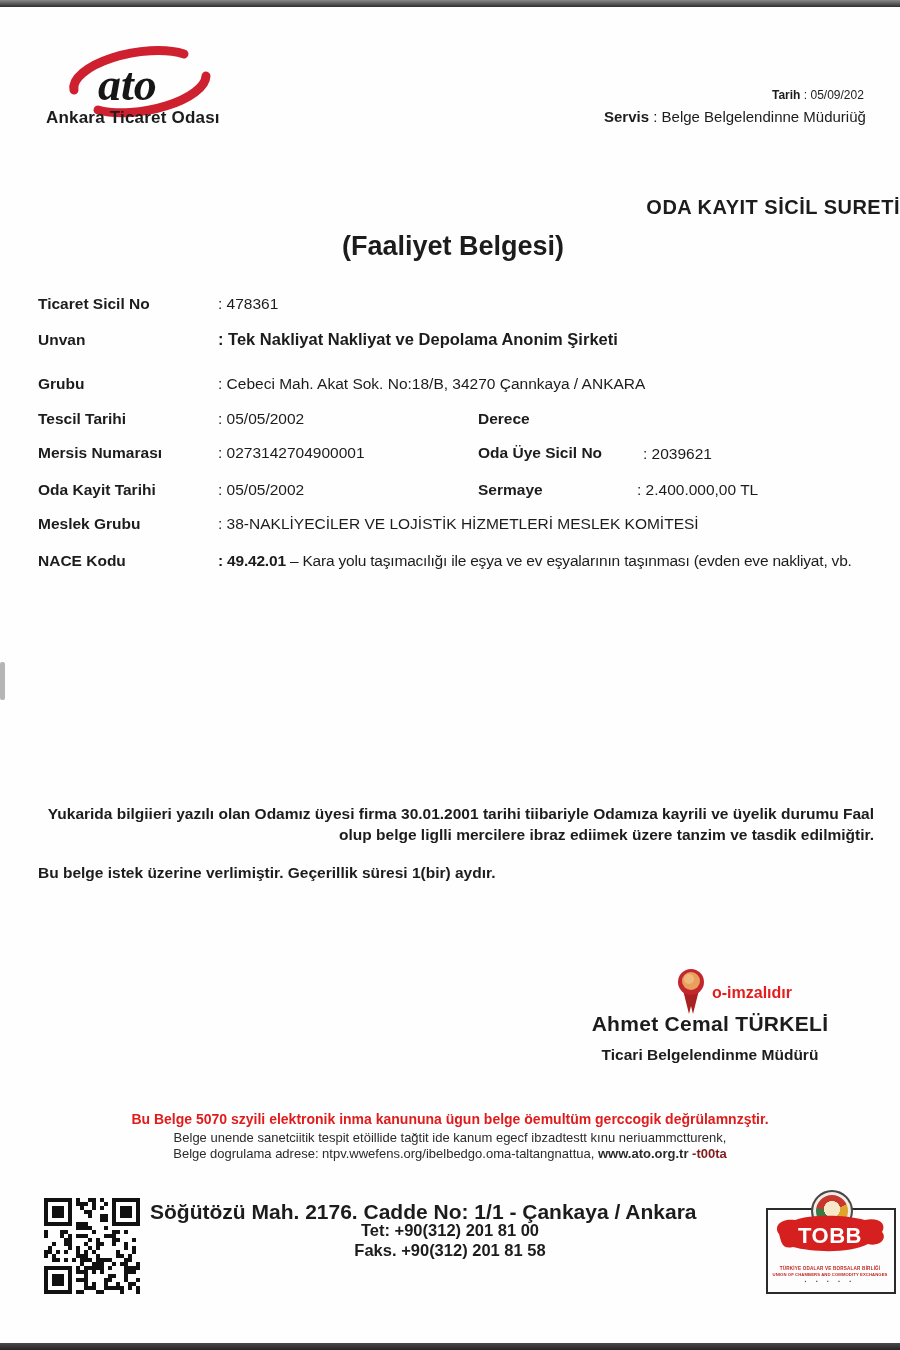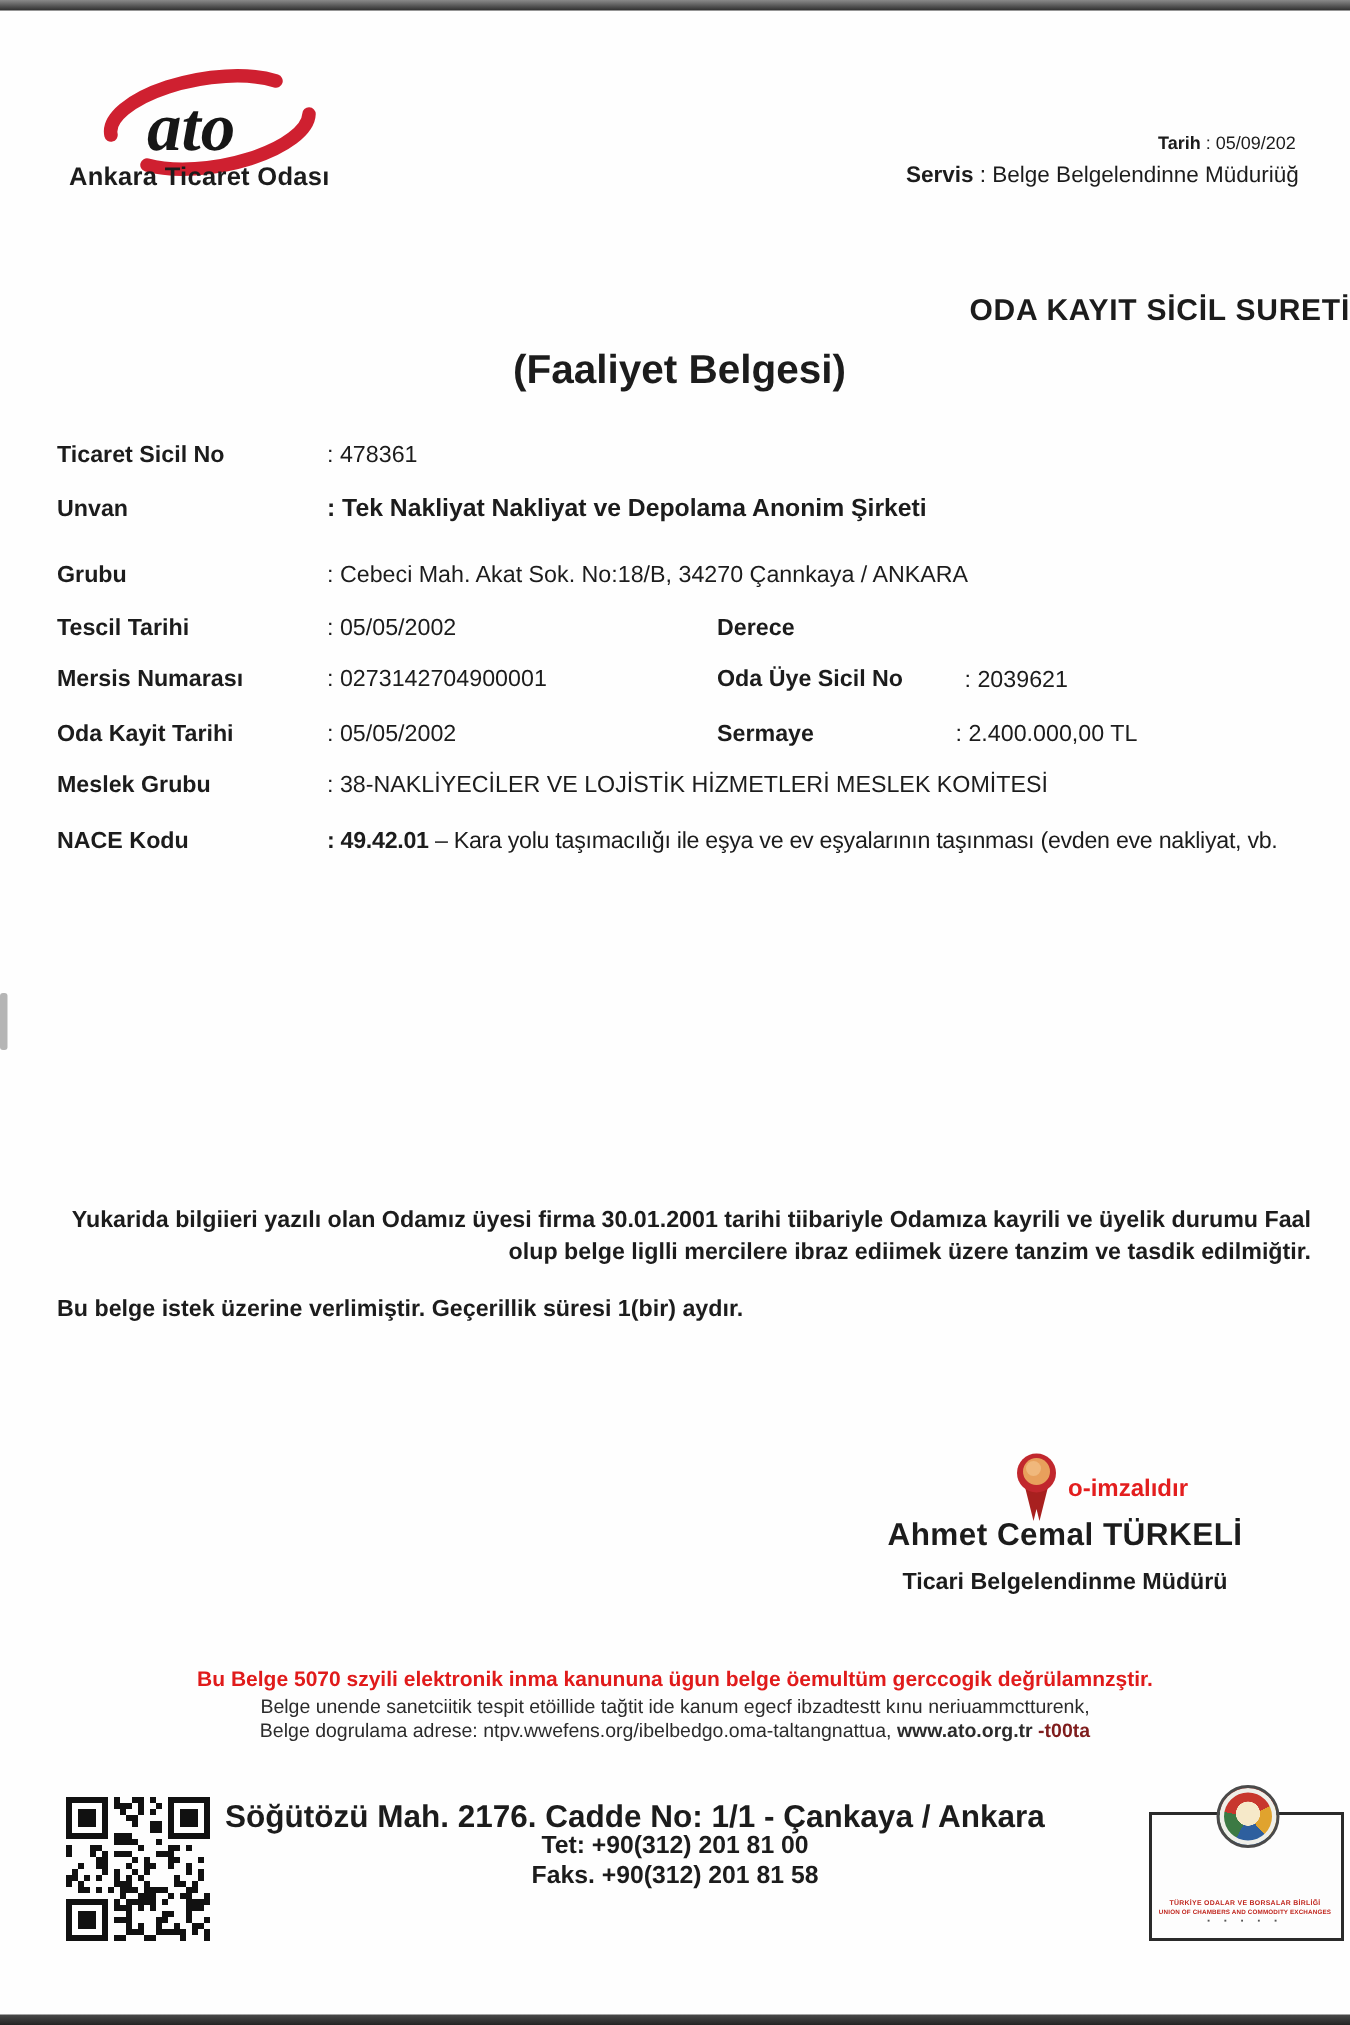--- a/index.html
+++ b/index.html
@@ -307,16 +307,22 @@
     </svg>
 </div>
 
 <div class="abs footer-addr nowrap">Söğütözü Mah. 2176. Cadde No: 1/1 - Çankaya / Ankara</div>
 <div class="abs footer-tel nowrap">Tet: +90(312) 201 81 00</div>
 <div class="abs footer-faks nowrap">Faks. +90(312) 201 81 58</div>
 
 <div class="abs tobb">
   <div class="tobb-frame"></div>
   <div class="tobb-emblem"></div>
+  <div class="tobb-mapwrap">
+    <svg width="122" height="52" viewBox="0 0 122 52">
+      <path d="M10,22 C4,14 12,6 26,8 C44,2 76,3 96,8 C110,5 118,12 113,20 C119,27 110,35 99,32 C80,42 42,40 24,35 C12,38 12,28 10,22 Z" fill="#d6201f"></path>
+      <text x="61" y="31" text-anchor="middle" font-family="Liberation Sans, sans-serif" font-weight="bold" font-size="22" fill="#ffffff" letter-spacing="0.5">TOBB</text>
+    </svg>
+  </div>
   <div class="tobb-sub tobb-sub1">TÜRKİYE ODALAR VE BORSALAR BİRLİĞİ</div>
   <div class="tobb-sub tobb-sub2">UNION OF CHAMBERS AND COMMODITY EXCHANGES</div>
   <div class="tobb-dots">▪ ▪ ▪ ▪ ▪</div>
 </div>
 
 </body></html>

